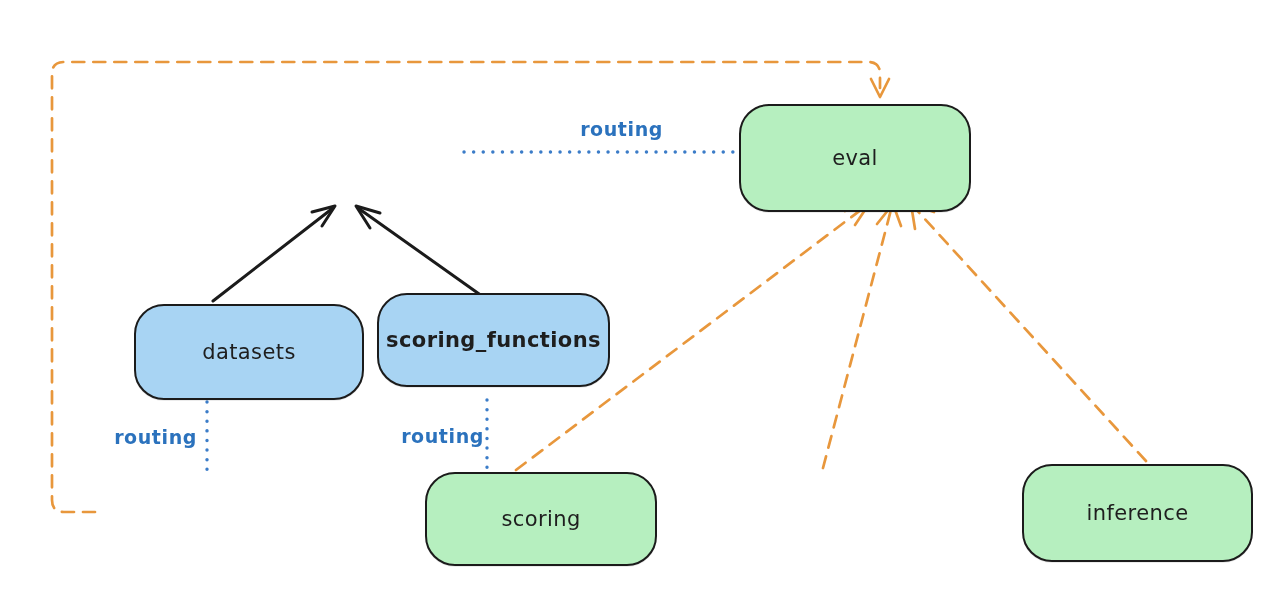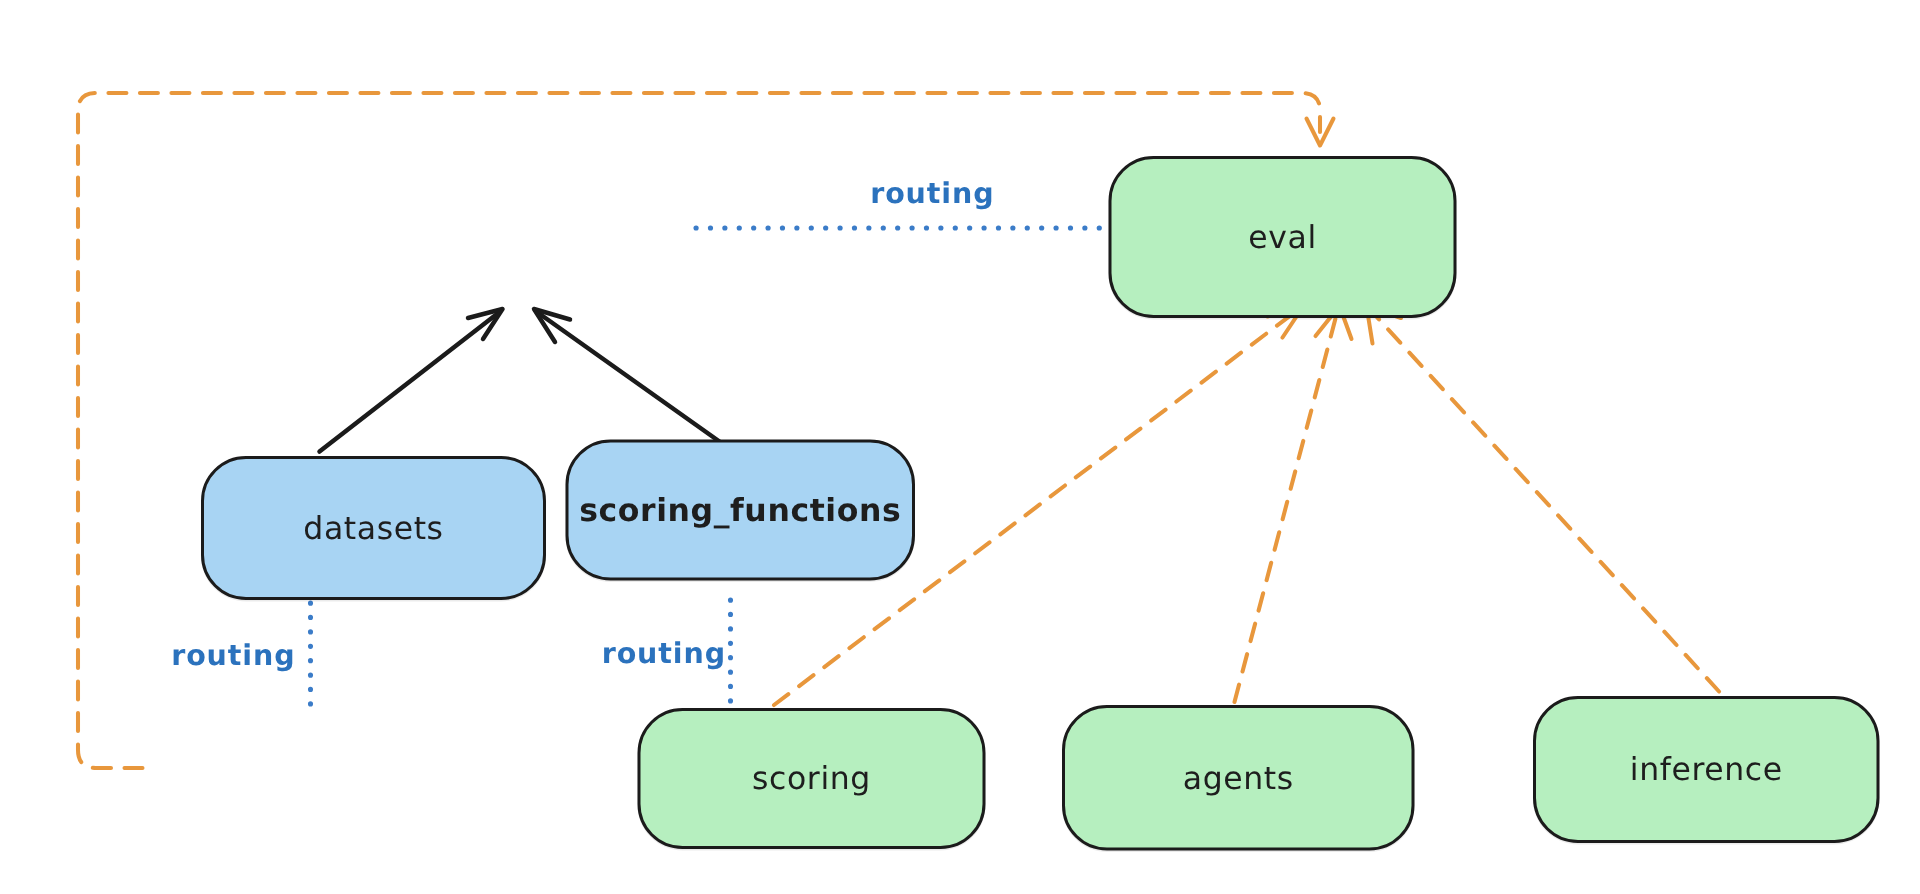--- a/index.html
+++ b/index.html
@@ -90,23 +90,20 @@
 
   <div class="node blue" style="left:377px; top:293px; width:233px; height:94px;font-weight:bold;">
     <span>scoring_functions</span>
   </div>
 
 
   <div class="node green" style="left:385px; top:472px; width:232px; height:94px;margin-left:40px;">
     <span>scoring</span>
   </div>
 
-  <div class="node green" style="left:708px; top:470px; width:235px; height:97px;">
-    <span>agents</span>
-  </div>
 
   <div class="node green" style="left:1022px; top:464px; width:231px; height:98px;">
     <span>inference</span>
   </div>
 
   <div class="edge-label" style="left:577px; top:118px; width:86px;">routing</div>
 
   <div class="edge-label" style="left:107px; top:426px; width:90px;">routing</div>
 
   <div class="edge-label" style="left:394px; top:425px; width:90px;">routing</div>

